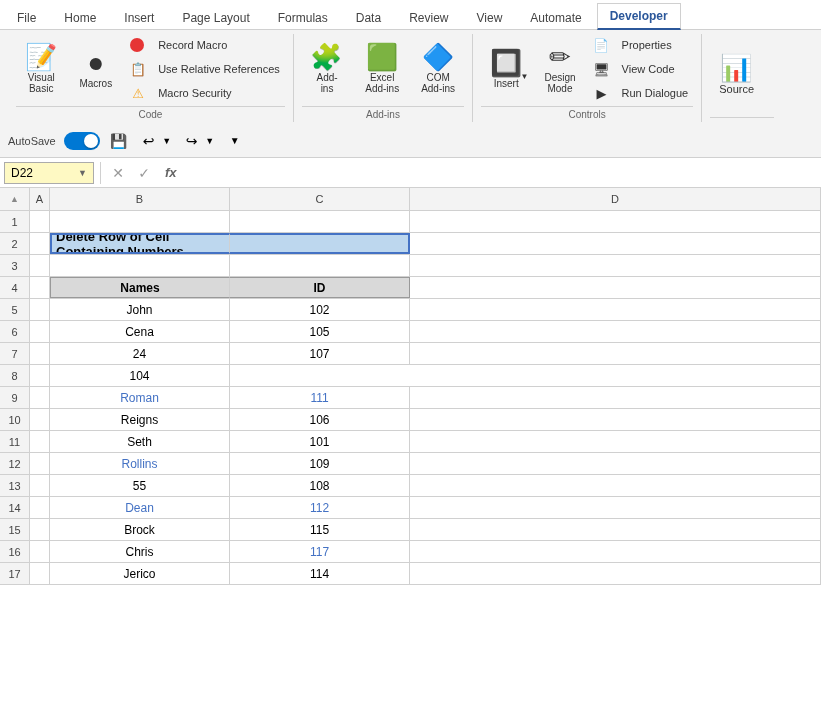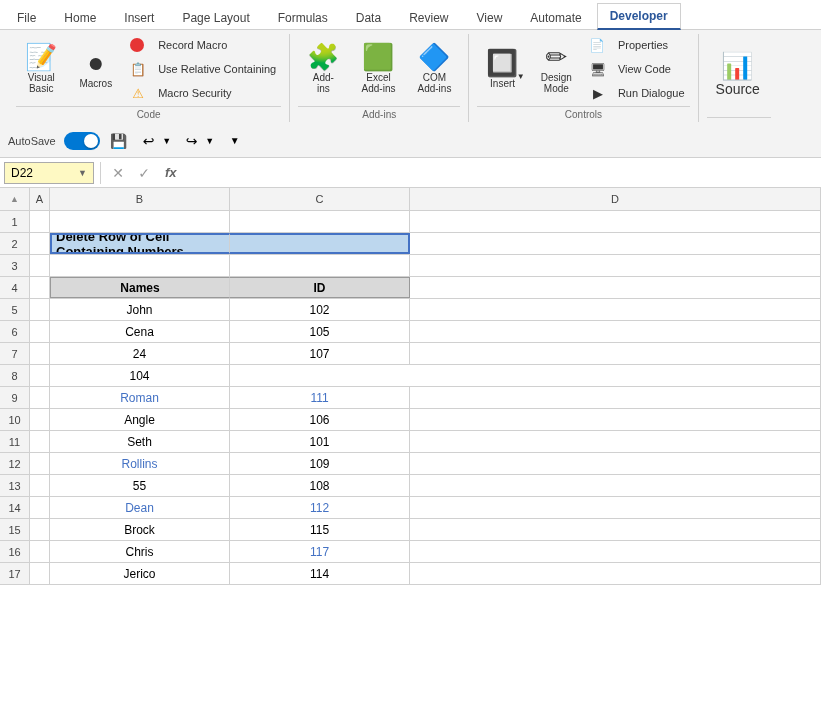--- a/index.html
+++ b/index.html
@@ -104,21 +104,21 @@
 
       <div style="display:flex; flex-direction:column; justify-content:center; gap:2px;">
         <div class="ribbon-btn-small">
           <span class="icon-sm">
             <span class="icon-record"></span>
           </span>
           <span>Record Macro</span>
         </div>
         <div class="ribbon-btn-small">
           <span class="icon-sm" style="font-size:13px;">📋</span>
-          <span>Use Relative Containing</span>
+          <span>Use Relative References</span>
         </div>
         <div class="ribbon-btn-small">
           <span class="icon-sm">
             <span class="icon-warning">⚠</span>
           </span>
           <span>Macro Security</span>
         </div>
       </div>
     </div>
     <div class="ribbon-group-label">Code</div>
@@ -171,21 +171,21 @@
         </div>
       </div>
     </div>
     <div class="ribbon-group-label">Controls</div>
   </div>
 
   <div class="ribbon-group" style="border-right:none;">
     <div class="ribbon-row" style="flex:1;">
       <div class="ribbon-btn-big">
         <span class="icon" style="font-size:26px; color:#4472c4;">📊</span>
-        <span style="font-size:14px;">Source</span>
+        <span style="font-size:11px;">Source</span>
       </div>
     </div>
     <div class="ribbon-group-label"></div>
   </div>
 
 </div>
 
 <div class="autosave-bar">
   <span class="autosave-label">AutoSave</span>
   <div class="toggle-switch">
@@ -287,21 +287,21 @@
       <div class="grid-row">
         <div class="row-num">9</div>
         <div class="cell cell-a"></div>
         <div class="cell cell-b text-blue">Roman</div>
         <div class="cell cell-c" style="color: rgb(68, 114, 196);">111</div>
         <div class="cell cell-d"></div>
       </div>
       <div class="grid-row">
         <div class="row-num">10</div>
         <div class="cell cell-a"></div>
-        <div class="cell cell-b">Angle</div>
+        <div class="cell cell-b">Reigns</div>
         <div class="cell cell-c">106</div>
         <div class="cell cell-d"></div>
       </div>
       <div class="grid-row">
         <div class="row-num">11</div>
         <div class="cell cell-a"></div>
         <div class="cell cell-b">Seth</div>
         <div class="cell cell-c">101</div>
         <div class="cell cell-d"></div>
       </div>

